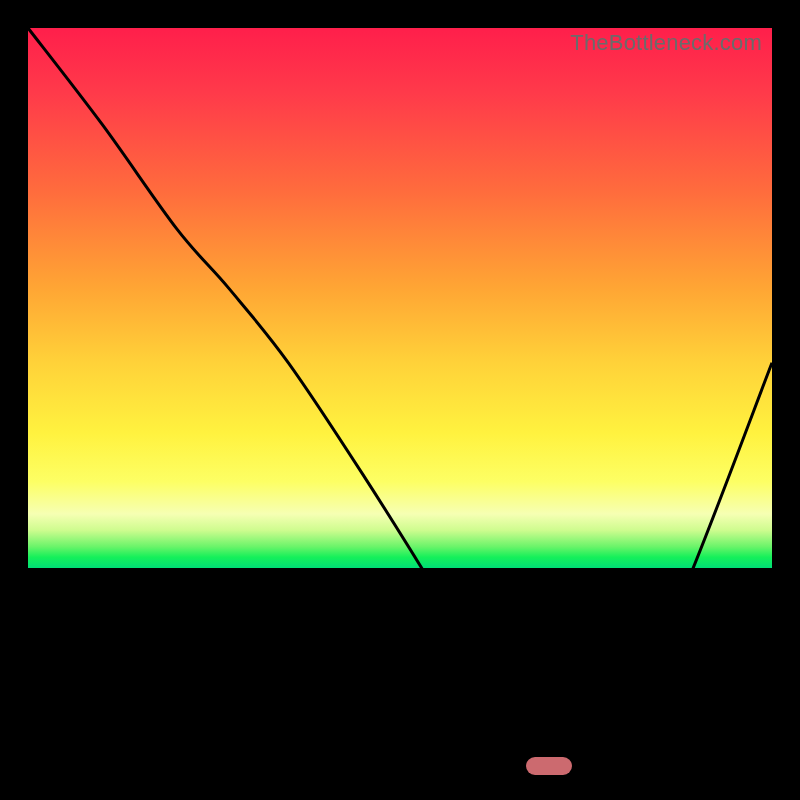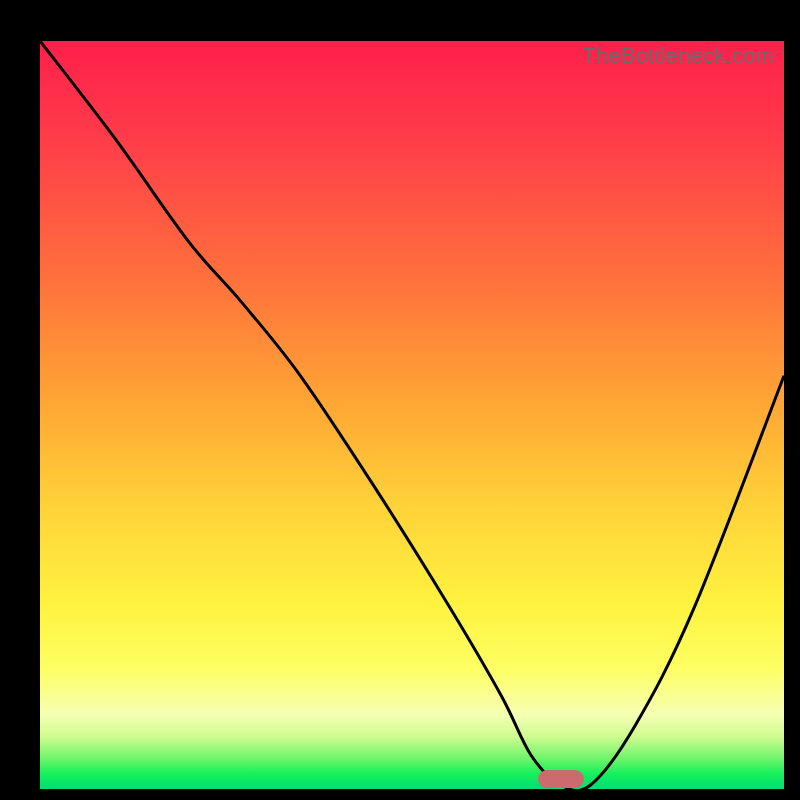--- a/index.html
+++ b/index.html
@@ -13,41 +13,40 @@
   .frame {
     position: absolute;
     left: 0;
     top: 0;
     width: 800px;
     height: 800px;
     background: #000;
   }
   .plot {
     position: absolute;
-    left: 40px;
+    left: 28px;
     top: 28px;
     width: 744px;
-    height: 748px;
+    height: 540px;
     
     background: linear-gradient(
       to bottom,
       #ff1f4b 0%,
       #ff3a4a 12%,
       #ff6b3d 30%,
       #ffa534 48%,
       #ffd239 62%,
       #fff23f 75%,
       #fdff64 84%,
       #f6ffb3 90%,
       #cefc8f 93%,
       #6cf46a 96%,
       #15f05a 98%,
       #00de76 100%
     );
-    margin-top: 13px;
   }
   .watermark {
     position: absolute;
     top: 4px;
     right: 10px;
     font: 500 22px/1 -apple-system, Helvetica, Arial, sans-serif;
     color: #6b6b6b;
     letter-spacing: 0.2px;
     user-select: none;
   }

